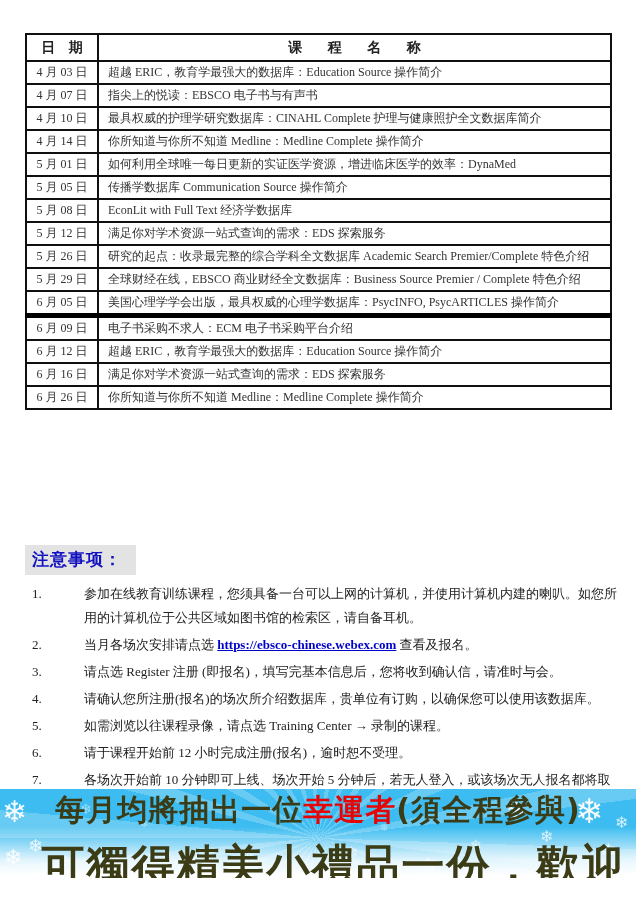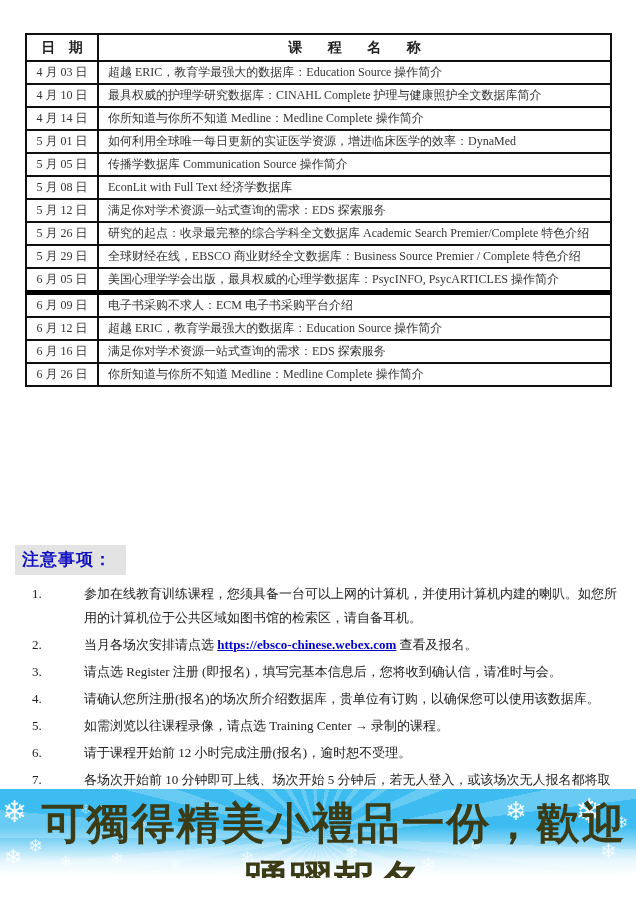--- a/index.html
+++ b/index.html
@@ -12,21 +12,21 @@
   th,td { border:2px solid #101010; vertical-align:middle; }
   th { height:27px; font-size:14px; font-weight:bold; color:#222; }
   th.h-date { word-spacing:10px; }
   th.h-course { word-spacing:22px; }
   td { height:16px; font-size:12px; color:#333; }
   td.date-cell { text-align:center; white-space:nowrap; }
   td.course-cell { padding:2px 4px 2px 9px; }
   tr.thick-top td { border-top:5px solid #000; }
 
   
-  .notes-heading { position:absolute; left:15px; top:545px; background:#e3e3e3;
+  .notes-heading { position:absolute; left:25px; top:545px; background:#e3e3e3;
     color:#1212c0; font-weight:bold; font-size:17px; padding:3px 14px 4px 7px; letter-spacing:1px; }
   .notes { position:absolute; left:32px; top:582px; width:592px; list-style:none;
     font-size:13px; color:#222; }
   .notes li { display:flex; margin-bottom:3px; line-height:24px; }
   .note-num { width:24px; flex:0 0 24px; }
   .note-text { flex:1;margin-left:28px; }
   .note-link { color:var(--link-blue,#0000cc); font-weight:bold; text-decoration:underline; cursor:pointer; }
 
   
   .banner { position:absolute; left:0; top:789px; width:636px; height:89px;
@@ -57,20 +57,24 @@
     <thead>
       <tr>
         <th class="h-date">日 期</th>
         <th class="h-course">课 程 名 称</th>
       </tr>
     </thead>
     <tbody>
         <tr>
           <td class="date-cell">4 月 03 日</td>
           <td class="course-cell">超越 ERIC，教育学最强大的数据库：Education Source 操作简介</td>
+        </tr>
+        <tr>
+          <td class="date-cell">4 月 07 日</td>
+          <td class="course-cell">指尖上的悦读：EBSCO 电子书与有声书</td>
         </tr>
         <tr>
           <td class="date-cell">4 月 10 日</td>
           <td class="course-cell">最具权威的护理学研究数据库：CINAHL Complete 护理与健康照护全文数据库简介</td>
         </tr>
         <tr>
           <td class="date-cell">4 月 14 日</td>
           <td class="course-cell">你所知道与你所不知道 Medline：Medline Complete 操作简介</td>
         </tr>
         <tr>
@@ -172,15 +176,16 @@
       <span class="flake" style="left: 575px; top: 6px; font-size: 34px; opacity: 0.95;">❄</span>
       <span class="flake" style="left: 600px; top: 52px; font-size: 20px; opacity: 0.8;">❄</span>
       <span class="flake" style="left: 615px; top: 26px; font-size: 16px; opacity: 0.8;">❄</span>
       <span class="flake" style="left: 80px; top: 14px; font-size: 14px; opacity: 0.5;">❄</span>
       <span class="flake" style="left: 140px; top: 30px; font-size: 10px; opacity: 0.45;">❄</span>
       <span class="flake" style="left: 450px; top: 20px; font-size: 12px; opacity: 0.5;">❄</span>
       <span class="flake" style="left: 380px; top: 34px; font-size: 10px; opacity: 0.4;">❄</span>
     </div>
   <div class="fade"></div>
   <div class="banner-text">
+    <div class="line1"><span>每月均將抽出一位</span><span class="hl">幸運者</span><span>(須全程參與)</span></div>
     <div class="line2">可獨得精美小禮品一份，歡迎踴躍報名</div>
   </div>
 </div>
 
 </body></html>

